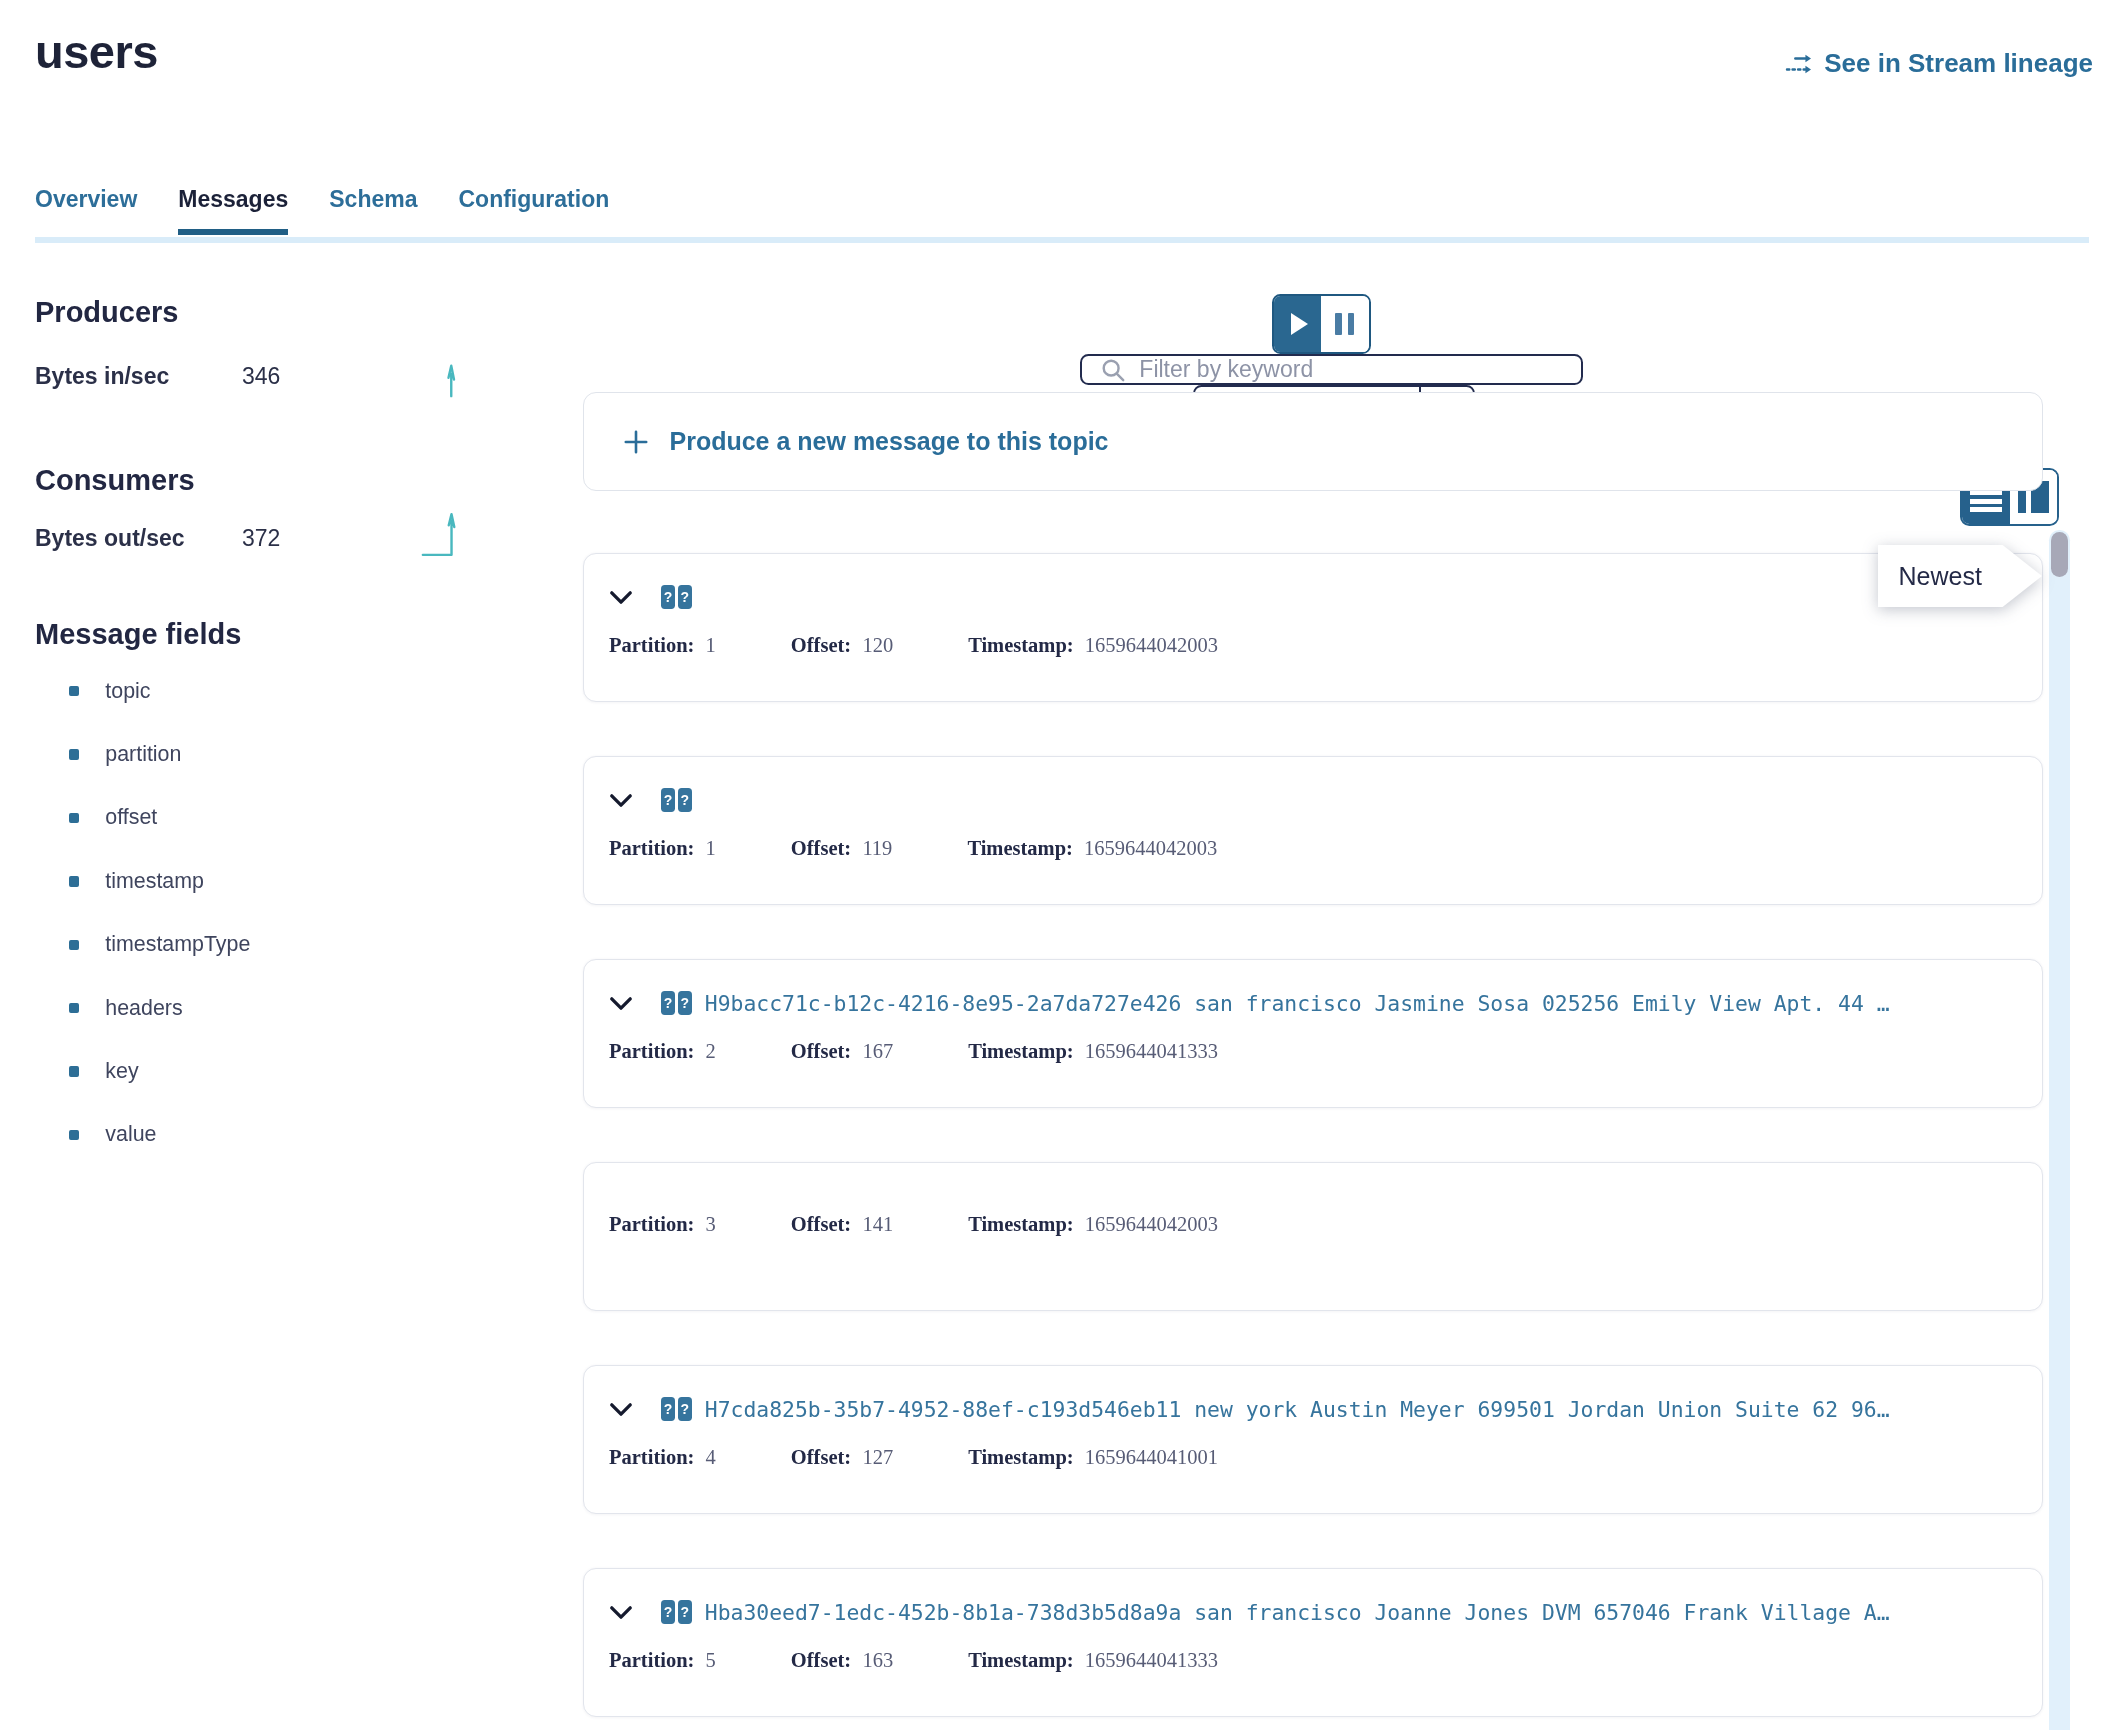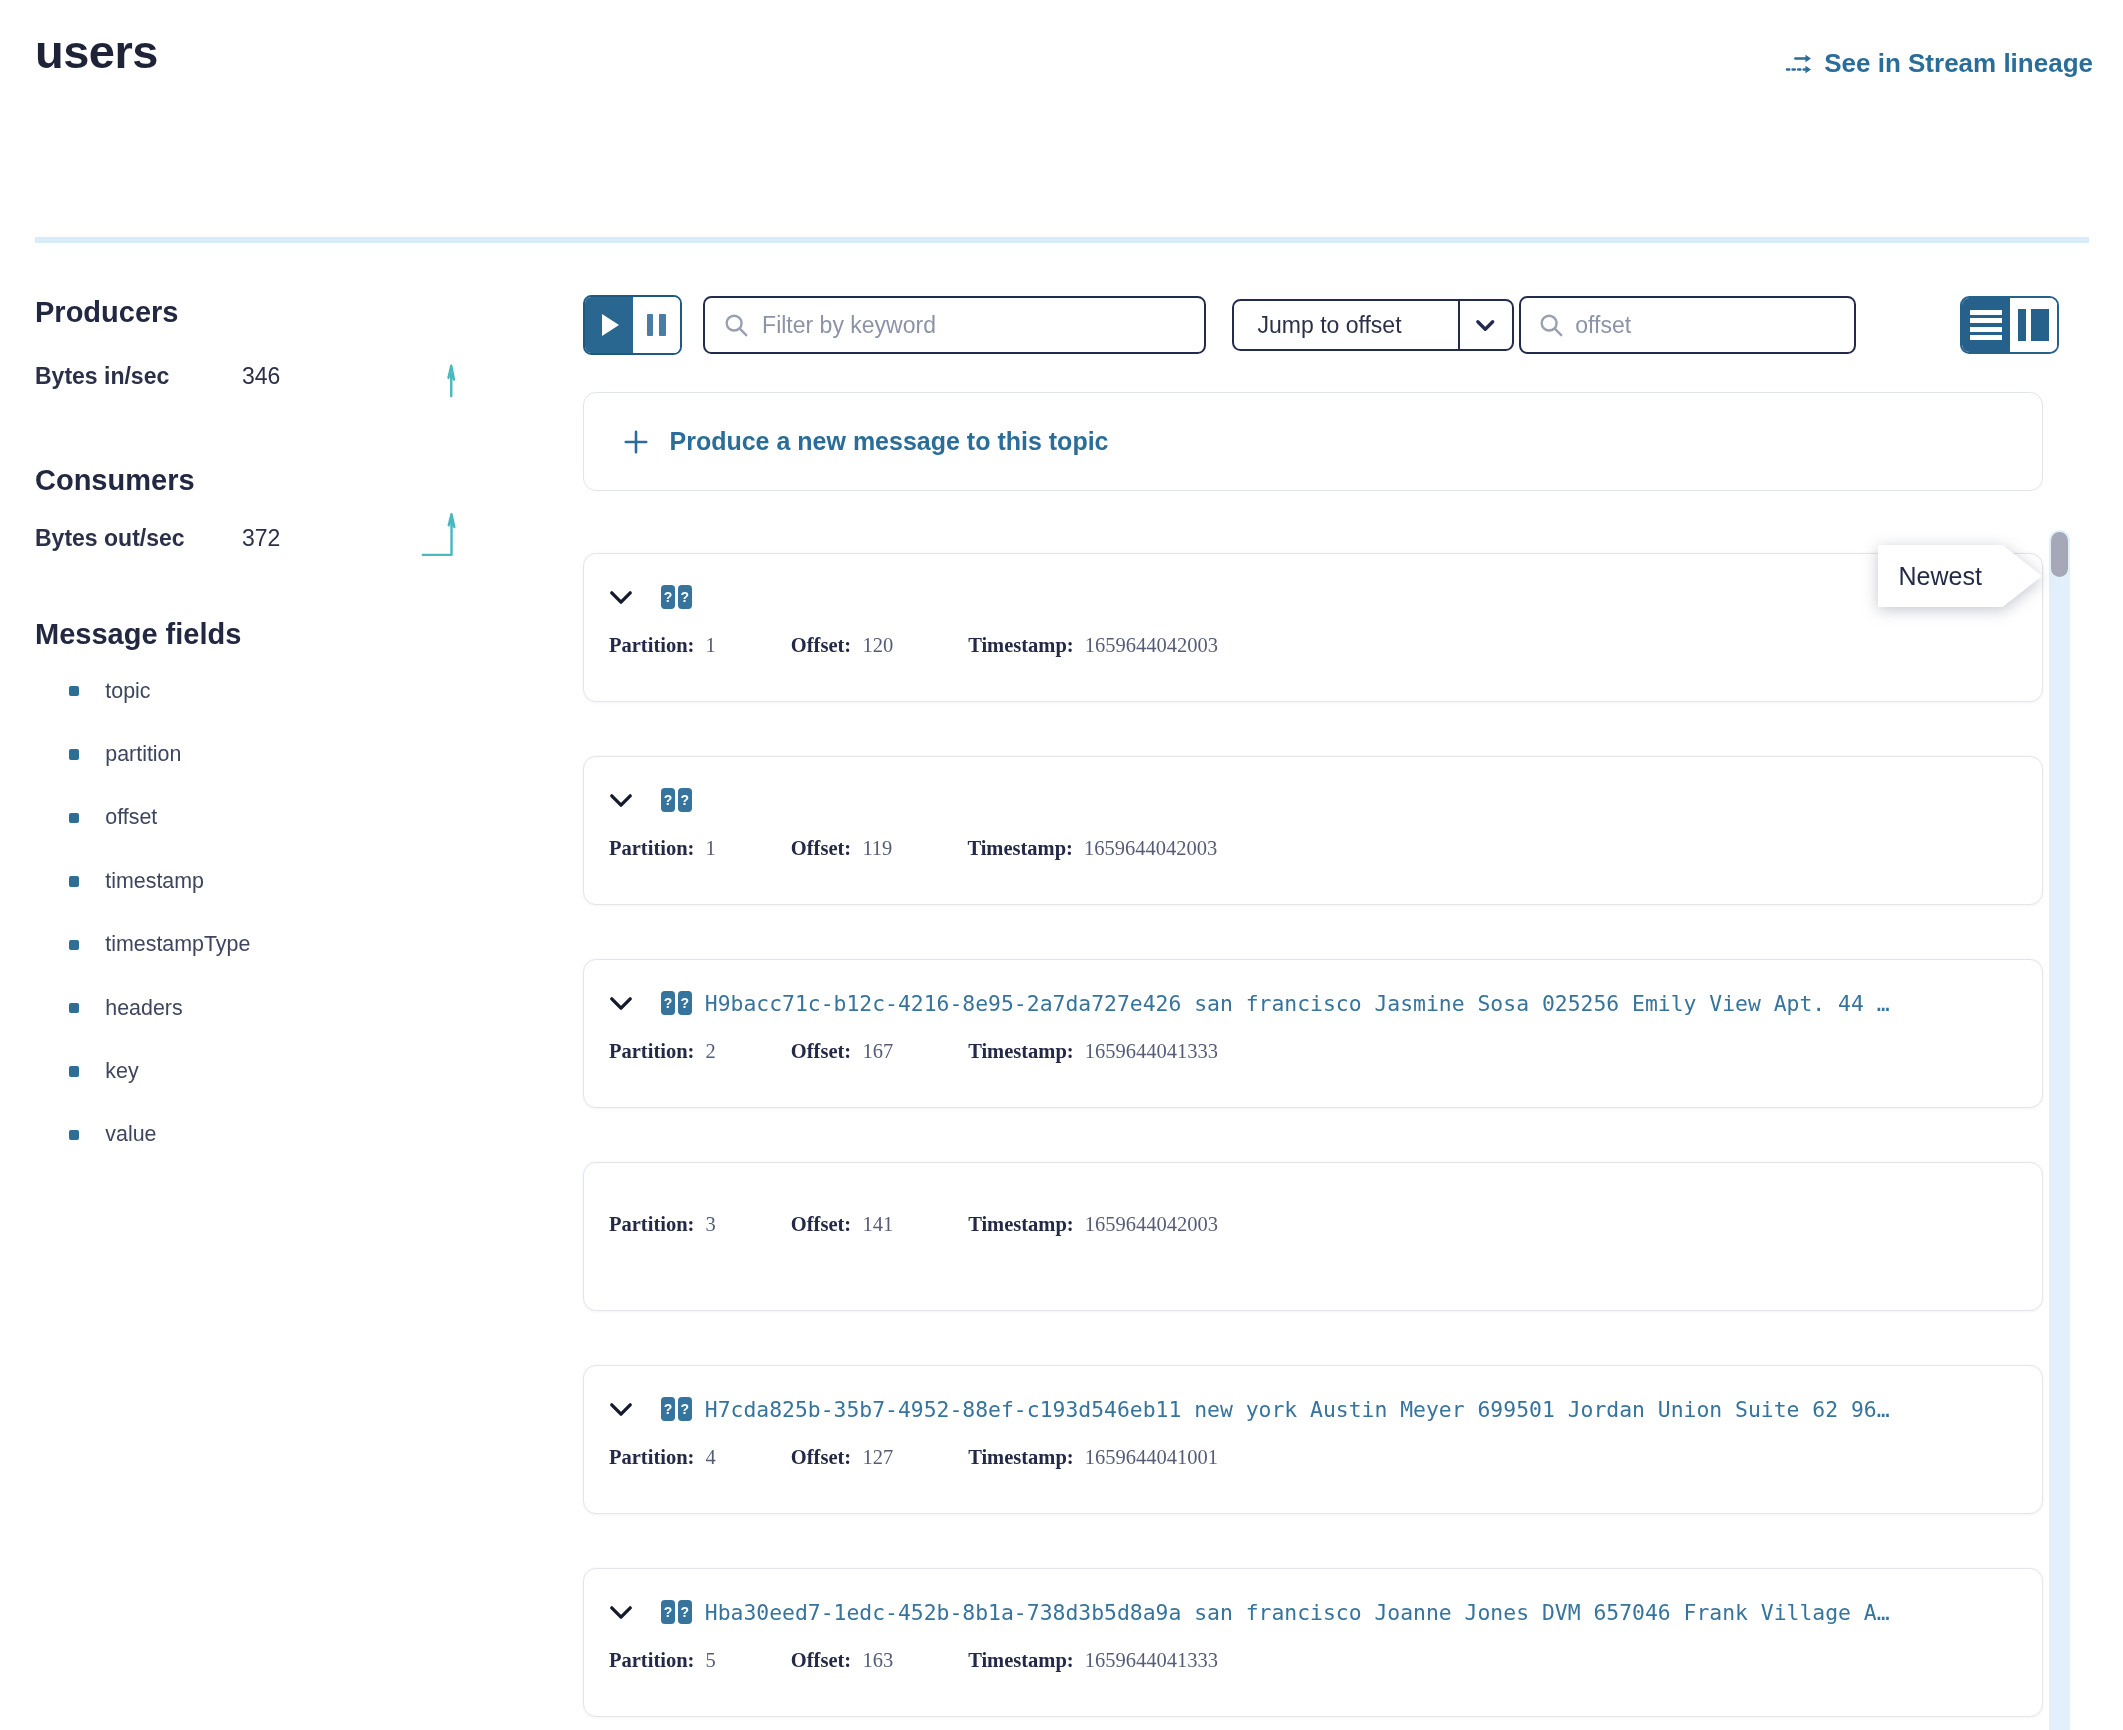--- a/index.html
+++ b/index.html
@@ -28,21 +28,21 @@
   .metric-value { font-size:23px; color:#2b3048; }
   .spark { position:absolute; }
   .fields-list { position:absolute; left:0; list-style:none; }
   .fields-list li { display:flex; align-items:center; height:22.4px; margin-bottom:41px; }
   .bullet { width:10.3px; height:10.3px; background:#2d6e96; border-radius:1.9px; margin-left:34px; flex:0 0 auto; }
   .field-label { margin-left:26px; font-size:21.4px; color:#3f455e; }
 
   
   .main-col { position:absolute; left:583px; top:294px; width:1476px; }
 
-  .toolbar { display:flex; align-items:center; height:62px; }
+  .toolbar { display:flex; align-items:center; height:62px;flex-direction:column; }
   .playpause { display:flex; width:99px; height:60px; border:2.8px solid #1f5880; border-radius:8.4px; overflow:hidden; background:#fff; flex:0 0 auto; }
   .btn-play { width:50%; background:#2a6790; display:flex; align-items:center; justify-content:center; cursor:pointer; }
   .btn-pause { width:50%; background:#fff; display:flex; align-items:center; justify-content:center; gap:5.6px; cursor:pointer; }
   .pause-bar { width:6.5px; height:22.4px; background:#4a7ca4; border-radius:0.9px; }
   .play-tri { width:0; height:0; border-left:17.7px solid #fff; border-top:11.2px solid transparent; border-bottom:11.2px solid transparent; margin-left:3.7px; }
 
   .filter-input { margin-left:20.5px; width:503px; height:58px; border:2.8px solid #222b4e; border-radius:8.4px;
                   display:flex; align-items:center; padding:0 18.6px; gap:13px; background:#fff; }
   .filter-input input, .offset-input input { border:none; outline:none; flex:1; font-size:23px; font-family:"Liberation Sans",sans-serif; color:#2b3048; background:transparent; }
   .filter-input input::placeholder, .offset-input input::placeholder { color:#8d93a6; }
@@ -104,20 +104,26 @@
         <path d="M11 7 H22"></path>
         <path d="M22 3 L28 7 L22 11 Z" fill="#2a6d99" stroke="none"></path>
         <path d="M2 19 H22" stroke-dasharray="2.5 3.5"></path>
         <path d="M22 15 L28 19 L22 23 Z" fill="#2a6d99" stroke="none"></path>
       </svg>
     </span>
     <span>See in Stream lineage</span>
   </div>
 
   <div class="tabs-wrap">
+    <div class="tabs-row" id="tabs-row">
+        <div class="tab">Overview</div>
+        <div class="tab active">Messages</div>
+        <div class="tab">Schema</div>
+        <div class="tab">Configuration</div>
+      </div>
     <div class="tabs-track"></div>
   </div>
 
   <div class="left-panel">
     <h2 class="panel-h" style="top:0">Producers</h2>
     <div class="metric-row" style="top:67px">
       <span class="metric-label">Bytes in/sec</span>
       <span class="metric-value">346</span>
     </div>
     <span class="spark" style="left:406px; top:67px">

